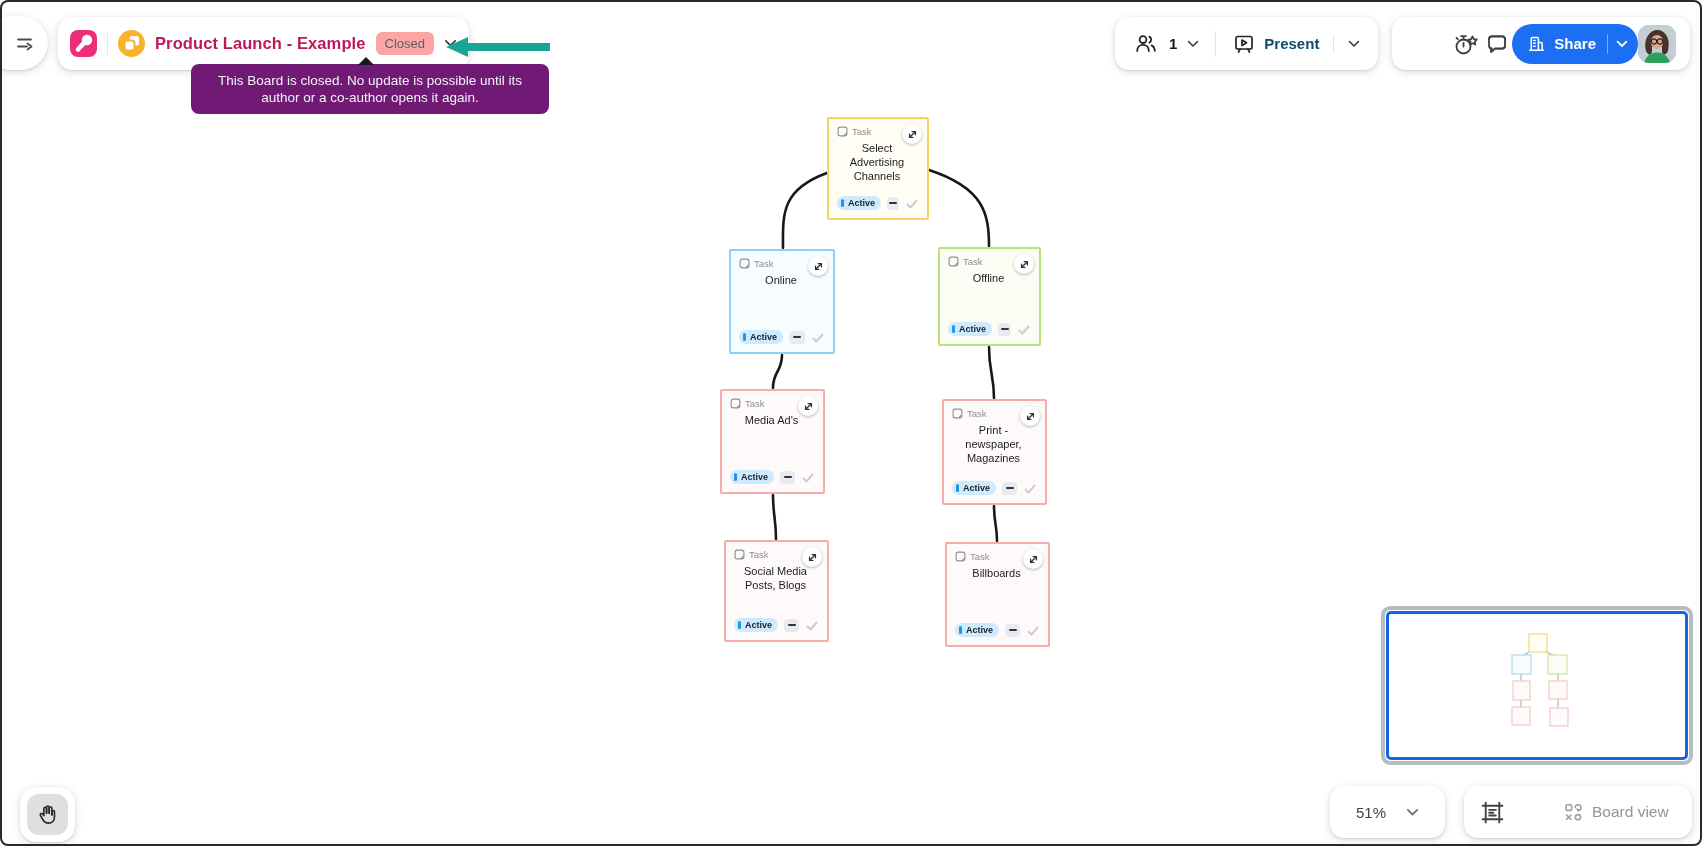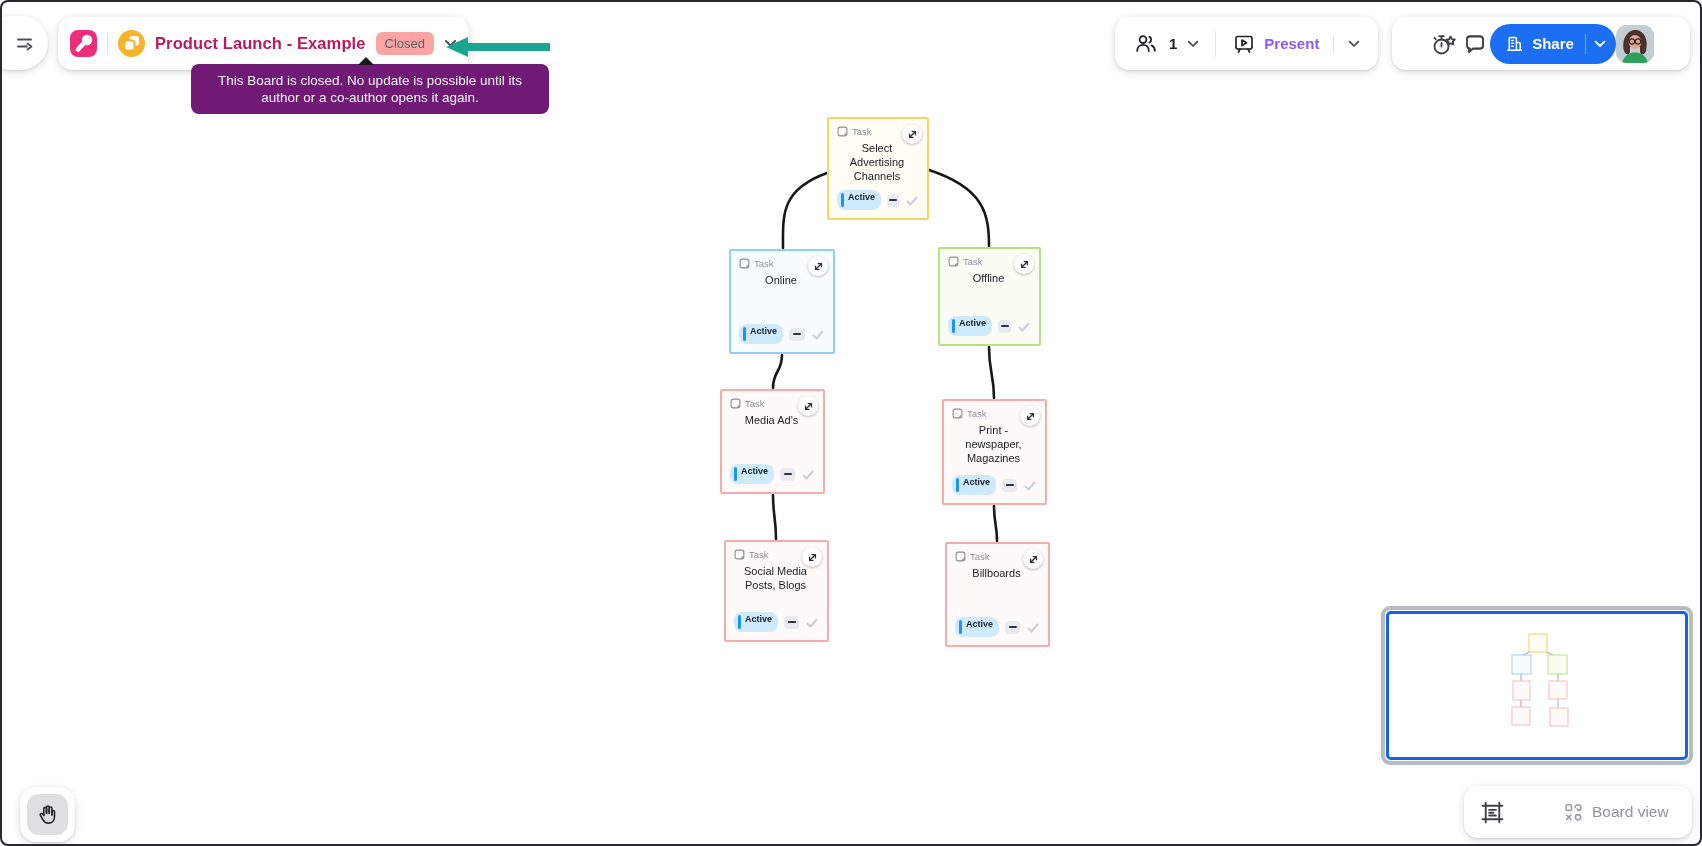--- a/index.html
+++ b/index.html
@@ -29,22 +29,22 @@
     font-size:13.5px;line-height:17px;text-align:center;z-index:8;
   }
   .tooltip::before{
     content:"";position:absolute;top:-7px;left:167px;border-left:8px solid transparent;
     border-right:8px solid transparent;border-bottom:8px solid #17191d;
   }
   
   .collab-panel{left:1113px;top:15px;height:53px;padding:0 14px;gap:8px;}
   .count-label{font-size:15px;font-weight:700;color:#191b1f;padding:0 2px;}
   .btn-reset{display:flex;align-items:center;gap:8px;background:none;border:none;padding:4px;cursor:pointer;font-family:inherit;}
-  .present-label{font-size:15px;font-weight:700;color:#8b5cf6;}
-  .actions-panel{left:1390px;top:15px;width:298px;height:53px;padding:0 14px;box-sizing:border-box;justify-content:center;}
+  .present-label{font-size:15px;font-weight:700;color:#0c4a6e;}
+  .actions-panel{left:1390px;top:15px;width:298px;height:53px;padding:0 14px;box-sizing:border-box;justify-content:flex-end;}
   .icon-btn{background:none;border:none;padding:2px;display:flex;align-items:center;cursor:pointer;}
   .share-btn{
     height:40px;border-radius:21px;background:#1C6EF2;border:none;display:flex;align-items:center;
     gap:8px;padding:0 10px 0 15px;cursor:pointer;font-family:inherit;
   }
   .share-label{color:#fff;font-size:15px;font-weight:700;}
   .share-div{width:1px;height:20px;background:rgba(255,255,255,.4);margin-left:3px;}
   .avatar{width:38px;height:38px;border-radius:11px;overflow:hidden;flex:0 0 auto;cursor:pointer;border:none;padding:0;background:#cdd6da;}
   
   .connectors{position:absolute;left:0;top:0;z-index:1;}
@@ -65,21 +65,21 @@
   .p6{left:943px;top:540px;width:105px;height:105px;}
   .card-head{display:flex;align-items:center;gap:4px;color:#8a9097;font-size:9.5px;}
   .expand-btn{
     position:absolute;top:5px;right:5px;width:20px;height:20px;border-radius:50%;background:#fff;
     border:none;box-shadow:0 1px 3px rgba(0,0,0,.28);display:flex;align-items:center;justify-content:center;cursor:pointer;padding:0;
   }
   .card-title{margin-top:4px;font-size:11px;line-height:1.28;color:#1b1e23;padding-right:2px;text-align:center;}
   .card-foot{position:absolute;left:8px;right:8px;bottom:8px;display:flex;align-items:center;gap:6px;}
   .active-badge{
     position:relative;display:inline-flex;align-items:center;background:#CFEAFC;border-radius:8px;
-    padding:2px 6px 8px 11px;font-size:9px;font-weight:700;color:#15202e;border:none;cursor:pointer;font-family:inherit;
+    padding:2px 6px 2px 11px;font-size:9px;font-weight:700;color:#15202e;border:none;cursor:pointer;font-family:inherit;
   }
   .active-badge::before{
     content:"";position:absolute;left:4px;top:3px;bottom:3px;width:3px;border-radius:2px;background:#1F97E8;
   }
   .minus-btn{width:16px;height:13px;border-radius:4px;background:#e8eaef;border:none;display:flex;align-items:center;justify-content:center;cursor:pointer;padding:0;}
   .minus-btn span{display:block;width:8px;height:2px;border-radius:1px;background:#2f3540;}
   .check{margin-left:auto;display:flex;cursor:pointer;background:none;border:none;padding:0;}
   
   .minimap{
     position:absolute;left:1379px;top:604px;width:312px;height:159px;box-sizing:border-box;
@@ -449,20 +449,26 @@
     <button class="hand-btn">
       <svg width="23" height="23" viewBox="0 0 24 24" fill="none" stroke="#26282c" stroke-width="1.7" stroke-linecap="round" stroke-linejoin="round">
           <path d="M8.2,12.2 V5.8 a1.4,1.4 0 0 1 2.8,0 V10.6"></path>
           <path d="M11,10.6 V4.5 a1.4,1.4 0 0 1 2.8,0 V10.6"></path>
           <path d="M13.8,10.8 V5.6 a1.4,1.4 0 0 1 2.8,0 V12.4"></path>
           <path d="M16.6,12.4 V9.2 a1.35,1.35 0 0 1 2.7,0 v5.2 c0,4 -2.6,6.6 -6.3,6.6 c-3,0 -4.5,-1.3 -5.9,-3.8 l-2.5,-4.3 c-.5,-.9 .1,-2 1.2,-2 c.6,0 1.1,.3 1.5,.8 l1,1.4"></path>
         </svg>
     </button>
   </div>
 
+  <div class="panel zoom-pill">
+    <span class="zoom-label">51%</span>
+    <svg width="13" height="9" viewBox="0 0 13 9" fill="none" stroke="#6f747b" stroke-width="1.8" stroke-linecap="round" stroke-linejoin="round">
+        <path d="M1.8,1.8 L6.5,6.5 L11.2,1.8"></path>
+      </svg>
+  </div>
 
   <div class="panel view-pill">
     <button class="icon-btn">
       <svg width="25" height="25" viewBox="0 0 24 24" fill="none" stroke="#3f4348" stroke-width="1.8" stroke-linecap="round">
           <path d="M5.5,2.5 V21.5"></path>
           <path d="M18.5,2.5 V21.5"></path>
           <path d="M2.5,5.5 H21.5"></path>
           <path d="M2.5,18.5 H21.5"></path>
           <path d="M8.8,9.5 h6.4"></path>
           <path d="M8.8,12.2 h4"></path>

